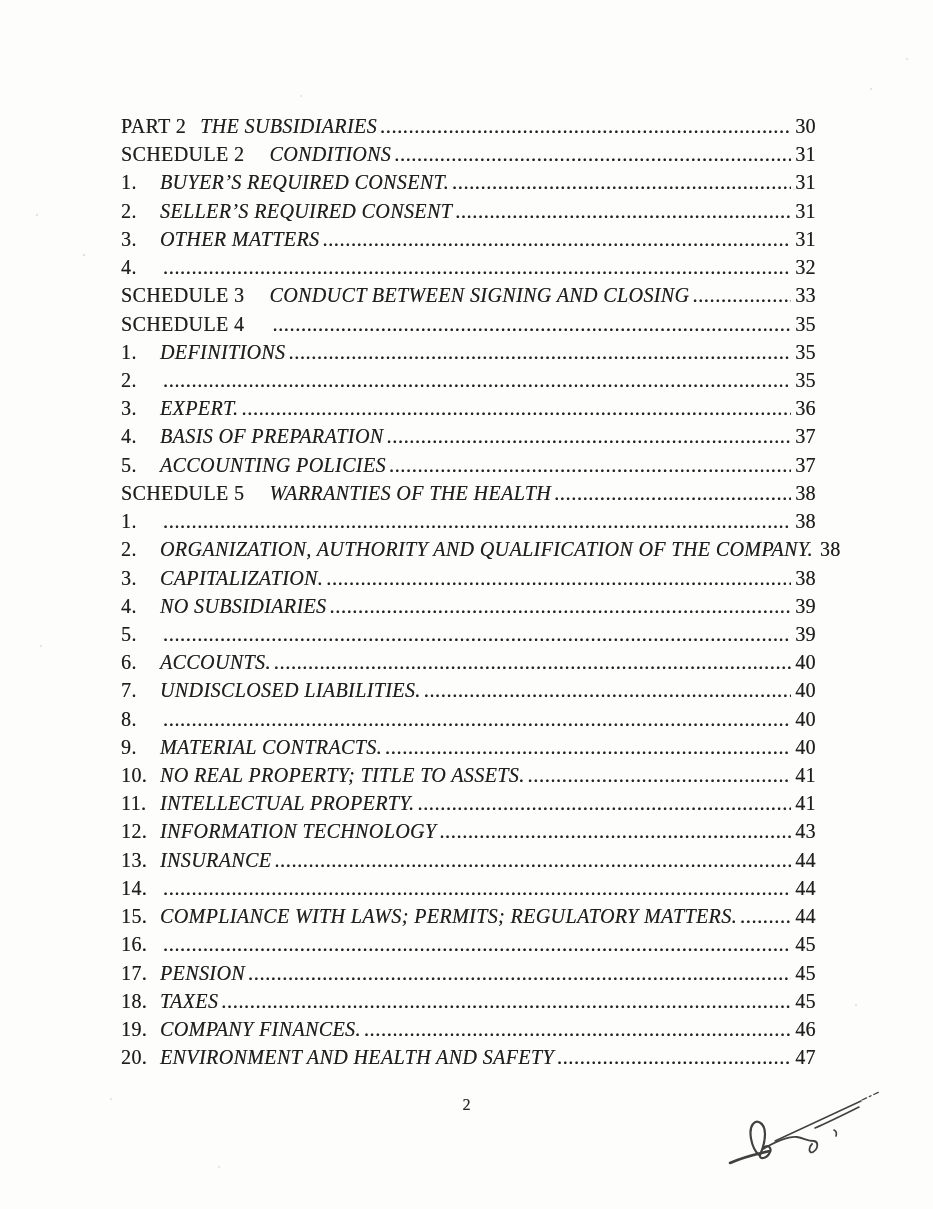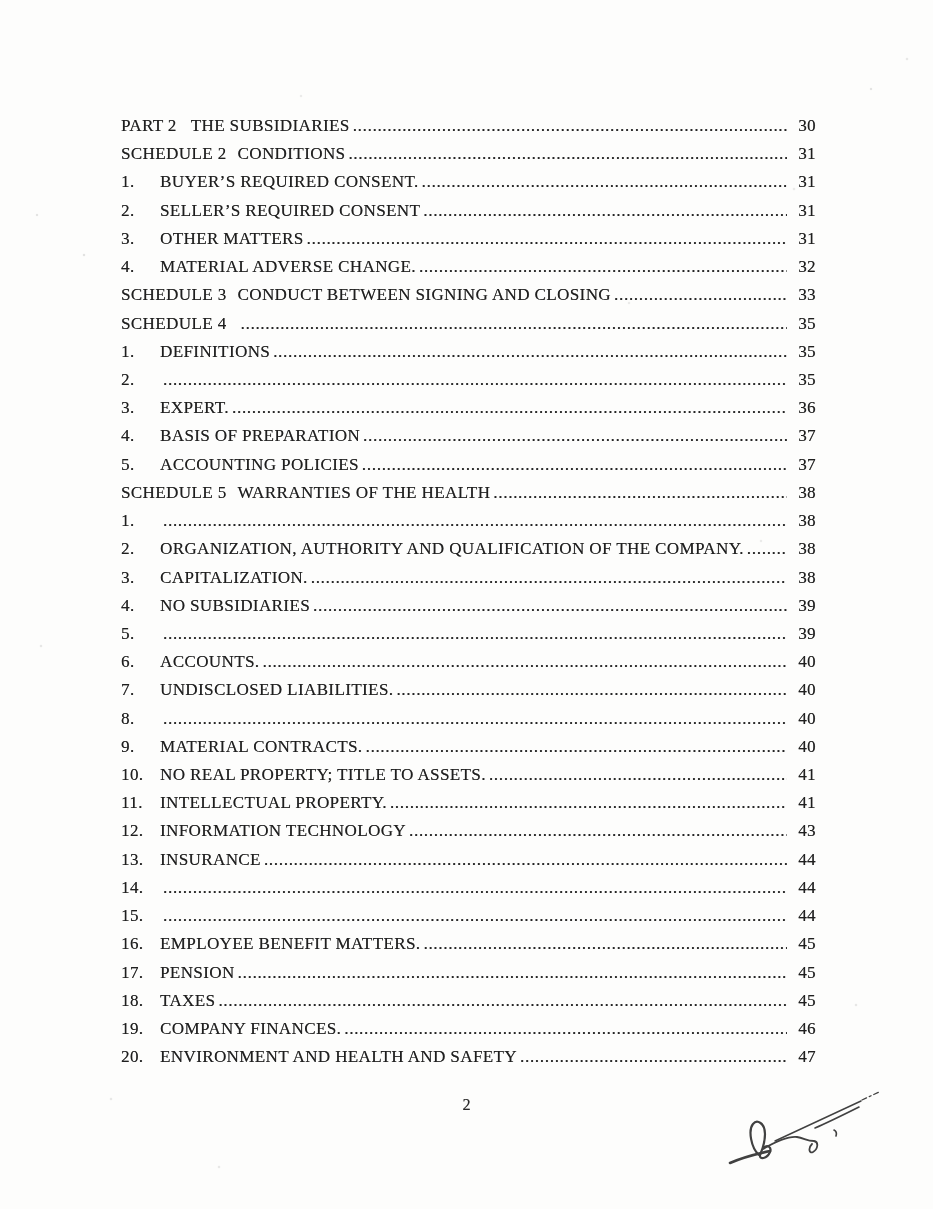--- a/index.html
+++ b/index.html
@@ -26,35 +26,35 @@
       36px 214px 1px 0 rgba(70,70,70,.16),
       628px 302px 1px 0 rgba(70,70,70,.12),
       793px 188px 1px 0 rgba(70,70,70,.13),
       760px 540px 1px 0 rgba(70,70,70,.12),
       218px 1166px 1px 0 rgba(70,70,70,.14);
   }
   #toc { position:absolute; left:121px; top:112px; width:695px; }
   .toc-row{
     display:flex; align-items:baseline;
     height:28.23px; line-height:28.23px;
-    font-size:17px; letter-spacing:.4px;
+    font-size:20px; letter-spacing:.4px;
     white-space:nowrap;
     text-shadow:.2px .2px .5px rgba(25,25,25,.6);
   }
   .num   { flex:0 0 39px; width:39px; }
   .prefix{ flex:0 0 auto; }
   .prefix.part     { margin-right:14px; }
-  .prefix.schedule { margin-right:11px; }
-  .title { flex:0 1 auto; }
+  .prefix.schedule { margin-right:25px; }
+  .title { flex:0 1 auto;font-style:italic; }
   .leader{
     flex:1 1 0; min-width:0; overflow:hidden;
     letter-spacing:.7px; padding-left:3px;
     color:#232323;
   }
-  .pg { flex:0 0 auto; margin-left:11px; }
+  .pg { flex:0 0 auto; margin-left:4px; }
   .footer-page-number{
     position:absolute; left:0; top:1096px; width:933px;
     text-align:center; font-size:16px; color:#2a2a2a;
     text-shadow:.2px .2px .5px rgba(25,25,25,.5);
   }
   .signature{
     position:absolute; left:723px; top:1078px;
   }
 </style>
 </head>
@@ -88,21 +88,20 @@
       <span class="pg">31</span>
     </div>
     <div class="toc-row item">
       <span class="num">3.</span>
       <span class="title">OTHER MATTERS</span>
       <span class="leader">............................................................................................................................................................................................................................</span>
       <span class="pg">31</span>
     </div>
     <div class="toc-row item">
       <span class="num">4.</span>
-      <span class="title">MATERIAL ADVERSE CHANGE.</span>
       <span class="leader">............................................................................................................................................................................................................................</span>
       <span class="pg">32</span>
     </div>
     <div class="toc-row schedule">
       <span class="prefix schedule">SCHEDULE 3</span>
       <span class="title">CONDUCT BETWEEN SIGNING AND CLOSING</span>
       <span class="leader">............................................................................................................................................................................................................................</span>
       <span class="pg">33</span>
     </div>
     <div class="toc-row schedule">
@@ -220,26 +219,26 @@
       <span class="leader">............................................................................................................................................................................................................................</span>
       <span class="pg">44</span>
     </div>
     <div class="toc-row item">
       <span class="num">14.</span>
       <span class="leader">............................................................................................................................................................................................................................</span>
       <span class="pg">44</span>
     </div>
     <div class="toc-row item">
       <span class="num">15.</span>
+      <span class="title">COMPLIANCE WITH LAWS; PERMITS; REGULATORY MATTERS.</span>
       <span class="leader">............................................................................................................................................................................................................................</span>
       <span class="pg">44</span>
     </div>
     <div class="toc-row item">
       <span class="num">16.</span>
-      <span class="title">EMPLOYEE BENEFIT MATTERS.</span>
       <span class="leader">............................................................................................................................................................................................................................</span>
       <span class="pg">45</span>
     </div>
     <div class="toc-row item">
       <span class="num">17.</span>
       <span class="title">PENSION</span>
       <span class="leader">............................................................................................................................................................................................................................</span>
       <span class="pg">45</span>
     </div>
     <div class="toc-row item">

